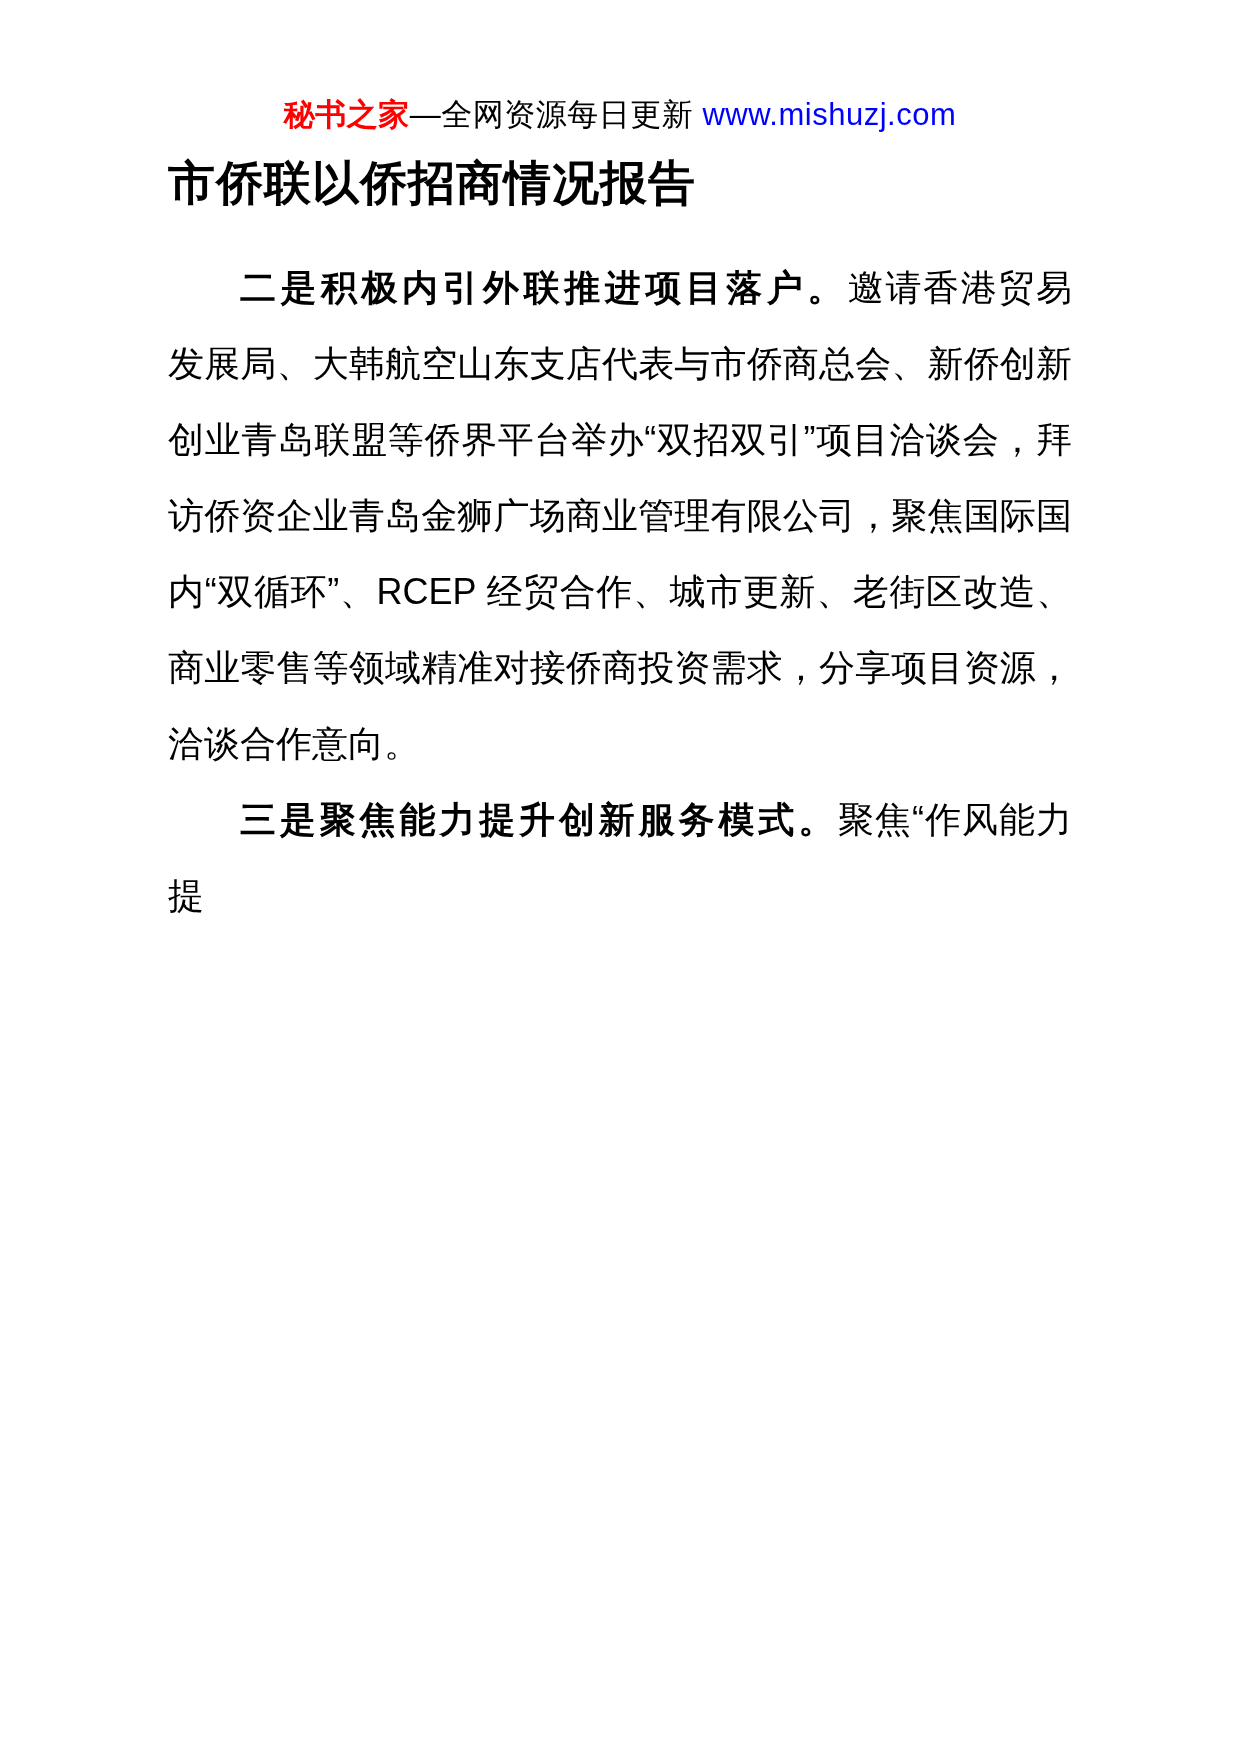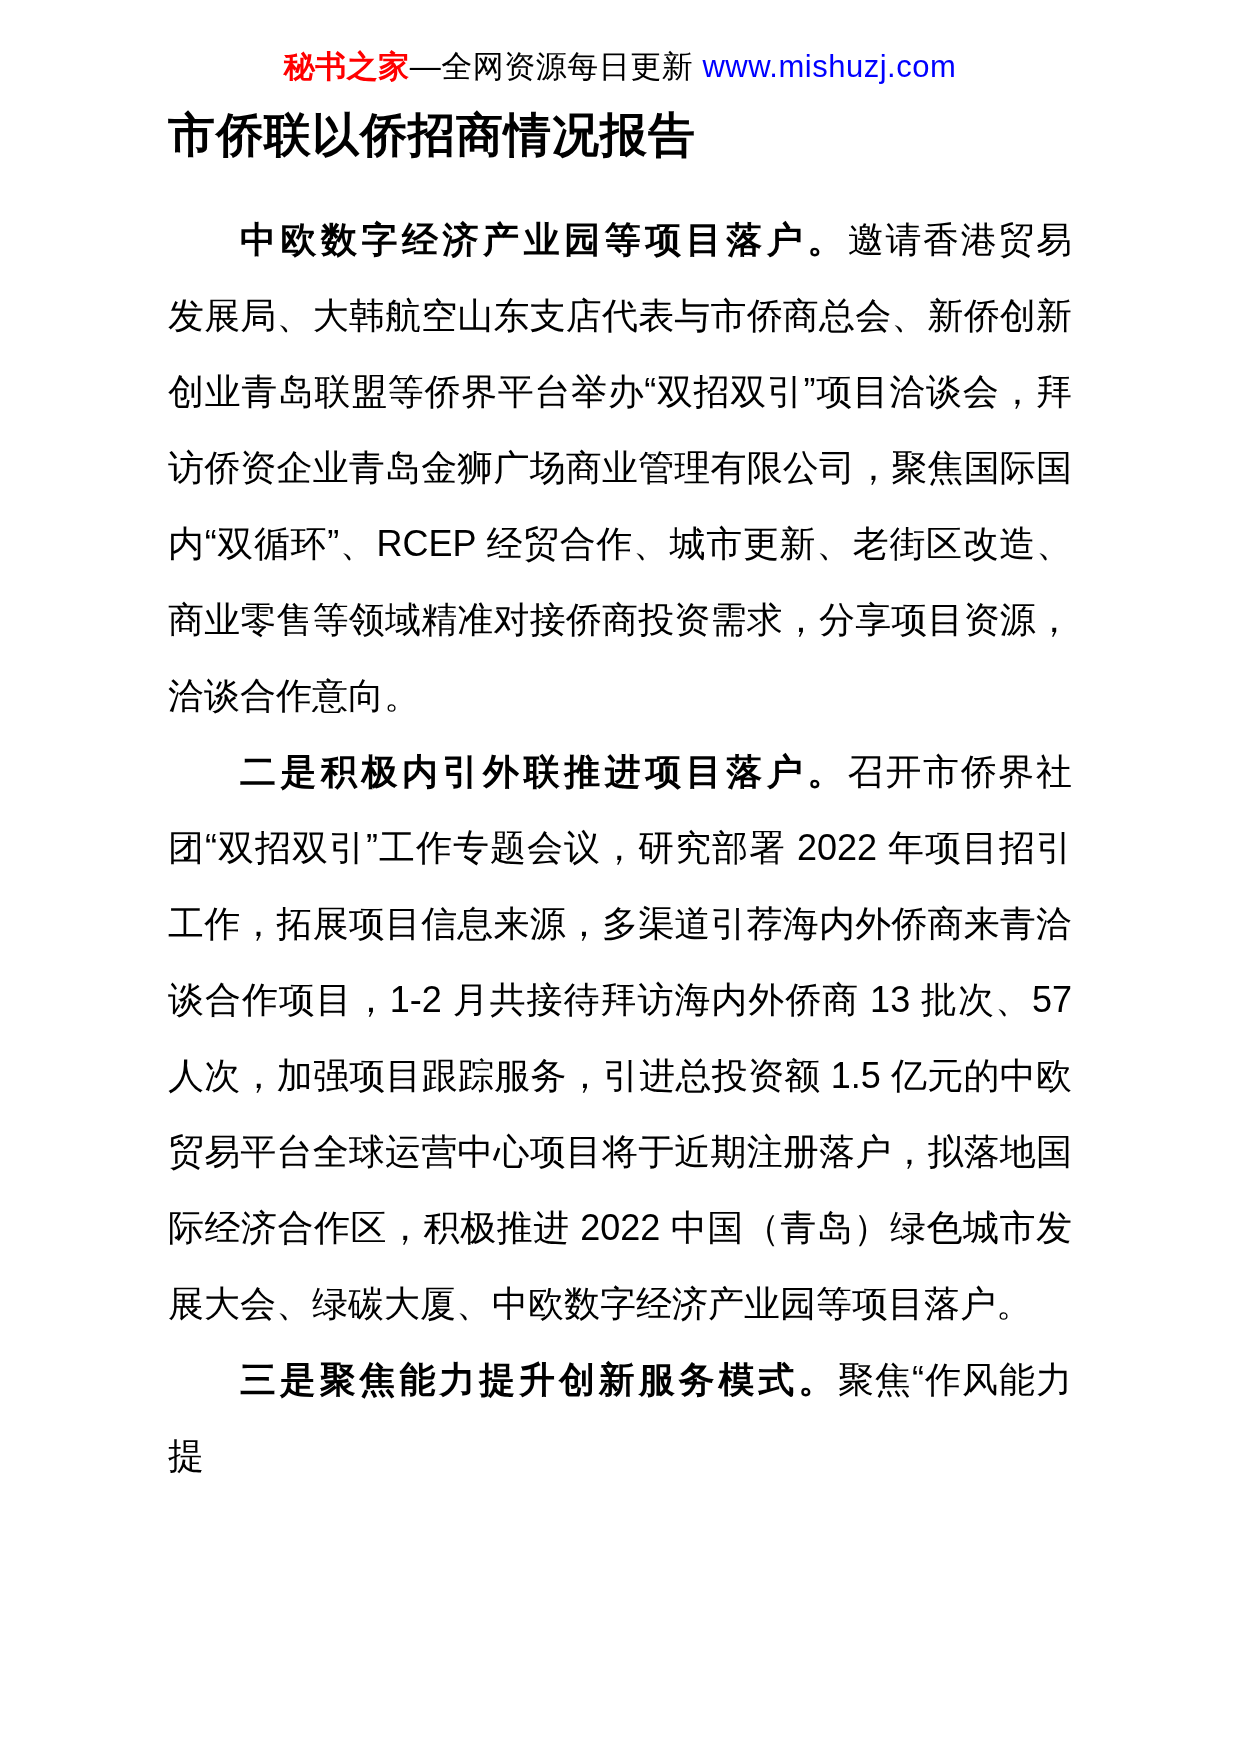--- a/index.html
+++ b/index.html
@@ -7,21 +7,21 @@
     padding: 0;
     background: #ffffff;
   }
   .page {
     position: relative;
     width: 1240px;
     height: 1754px;
     margin: 0 auto;
     background: #ffffff;
     box-sizing: border-box;
-    padding: 44px 168px 0 168px;
+    padding: 92px 168px 0 168px;
     overflow: hidden;
     font-family: "Liberation Sans", "DejaVu Sans", sans-serif;
     color: #000000;
   }
   .doc-header {
     text-align: center;
     font-size: 31px;
     line-height: 46px;
     white-space: nowrap;
     letter-spacing: 0.5px;
@@ -66,18 +66,17 @@
 <div class="page">
 
   <div class="doc-header">
     <span class="brand" style="color: rgb(255, 0, 0);">秘书之家</span><span class="separator">—</span><span class="tagline">全网资源每日更新 </span><span class="url" style="color: rgb(0, 0, 255);">www.mishuzj.com</span>
   </div>
 
   <h1 class="doc-title">市侨联以侨招商情况报告</h1>
 
   <div class="doc-body">
 
-      <p class="para"><span class="lead">中欧数字经济产业园等项目落户。</span>邀请香港贸易发展局、大韩航空山东支店代表与市侨商总会、新侨创新创业青岛联盟等侨界平台举办“双招双引”项目洽谈会，拜访侨资企业青岛金狮广场商业管理有限公司，聚焦国际国内“双循环”、RCEP 经贸合作、城市更新、老街区改造、商业零售等领域精准对接侨商投资需求，分享项目资源，洽谈合作意向。</p>
-      <p class="para"><span class="lead">二是积极内引外联推进项目落户。</span>召开市侨界社团“双招双引”工作专题会议，研究部署 2022 年项目招引工作，拓展项目信息来源，多渠道引荐海内外侨商来青洽谈合作项目，1-2 月共接待拜访海内外侨商 13 批次、57 人次，加强项目跟踪服务，引进总投资额 1.5 亿元的中欧贸易平台全球运营中心项目将于近期注册落户，拟落地国际经济合作区，积极推进 2022 中国（青岛）绿色城市发展大会、绿碳大厦、中欧数字经济产业园等项目落户。</p>
+      <p class="para"><span class="lead">二是积极内引外联推进项目落户。</span>邀请香港贸易发展局、大韩航空山东支店代表与市侨商总会、新侨创新创业青岛联盟等侨界平台举办“双招双引”项目洽谈会，拜访侨资企业青岛金狮广场商业管理有限公司，聚焦国际国内“双循环”、RCEP 经贸合作、城市更新、老街区改造、商业零售等领域精准对接侨商投资需求，分享项目资源，洽谈合作意向。</p>
       <p class="para"><span class="lead">三是聚焦能力提升创新服务模式。</span>聚焦“作风能力提</p>
     </div>
 
 </div>
 
 </body></html>

